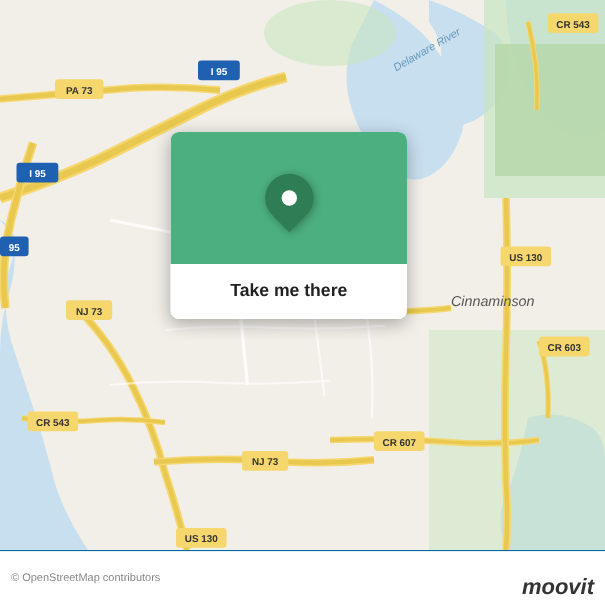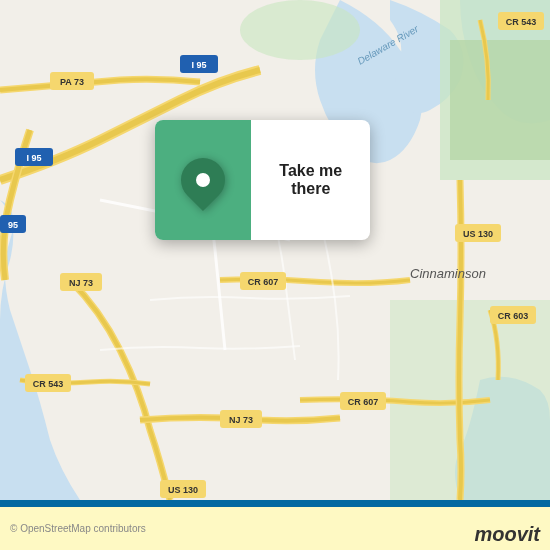--- a/index.html
+++ b/index.html
@@ -30,20 +30,21 @@
     #popup-overlay {
       position: absolute;
       top: 120px;
       left: 155px;
       width: 215px;
       background: white;
       border-radius: 8px;
       box-shadow: 0 4px 15px rgba(0,0,0,0.3);
       overflow: hidden;
       display: flex;
+      flex-direction: column;
       align-items: center;
     }
 
     #popup-map-section {
       width: 100%;
       height: 120px;
       background: #4caf80;
       display: flex;
       align-items: center;
       justify-content: center;
@@ -84,26 +85,26 @@
       text-align: center;
       display: flex;
       align-items: center;
       justify-content: center;
     }
 
     
     #bottom-bar {
       width: 550px;
       height: 50px;
-      background: #fef9c3;
+      background: #ffffff;
       display: flex;
       flex-direction: column;
       justify-content: center;
       padding: 0 10px;
-      border-top: 7px solid #0369a1;
+      border-top: 1px solid #0369a1;
     }
 
     #attribution {
       font-size: 10px;
       color: #888;
     }
 
     #location-title {
       font-size: 13px;
       color: #333;

